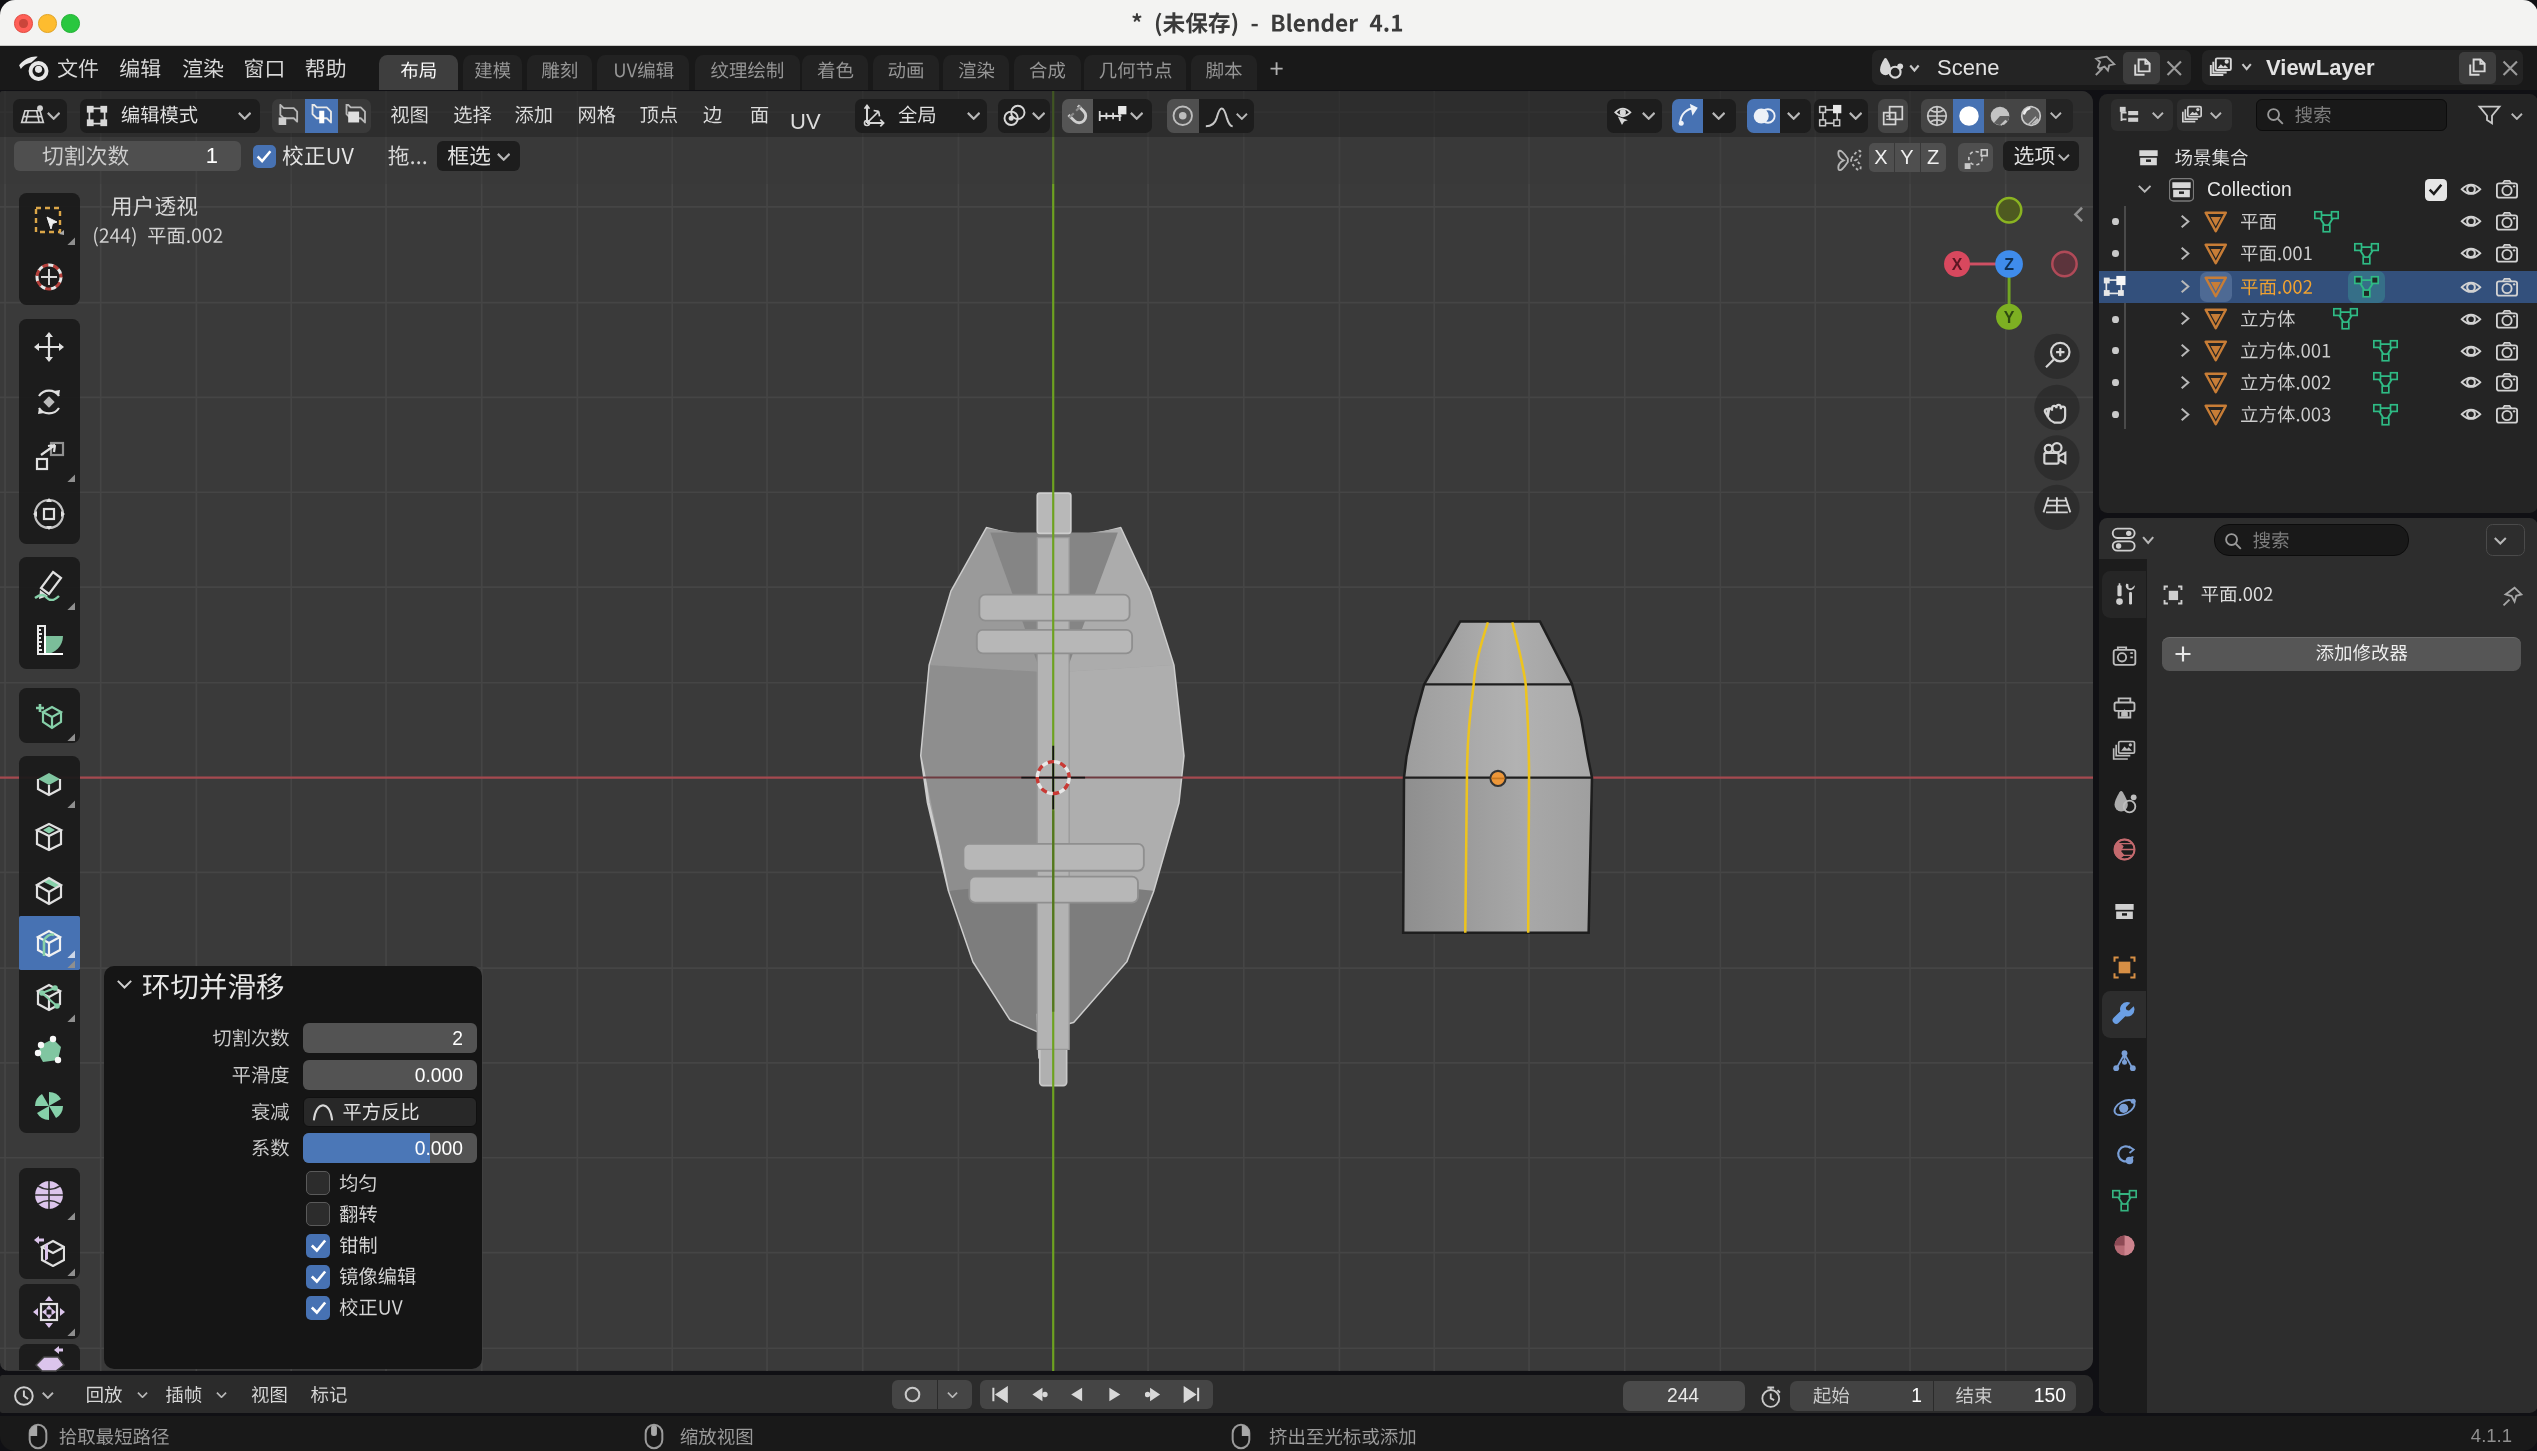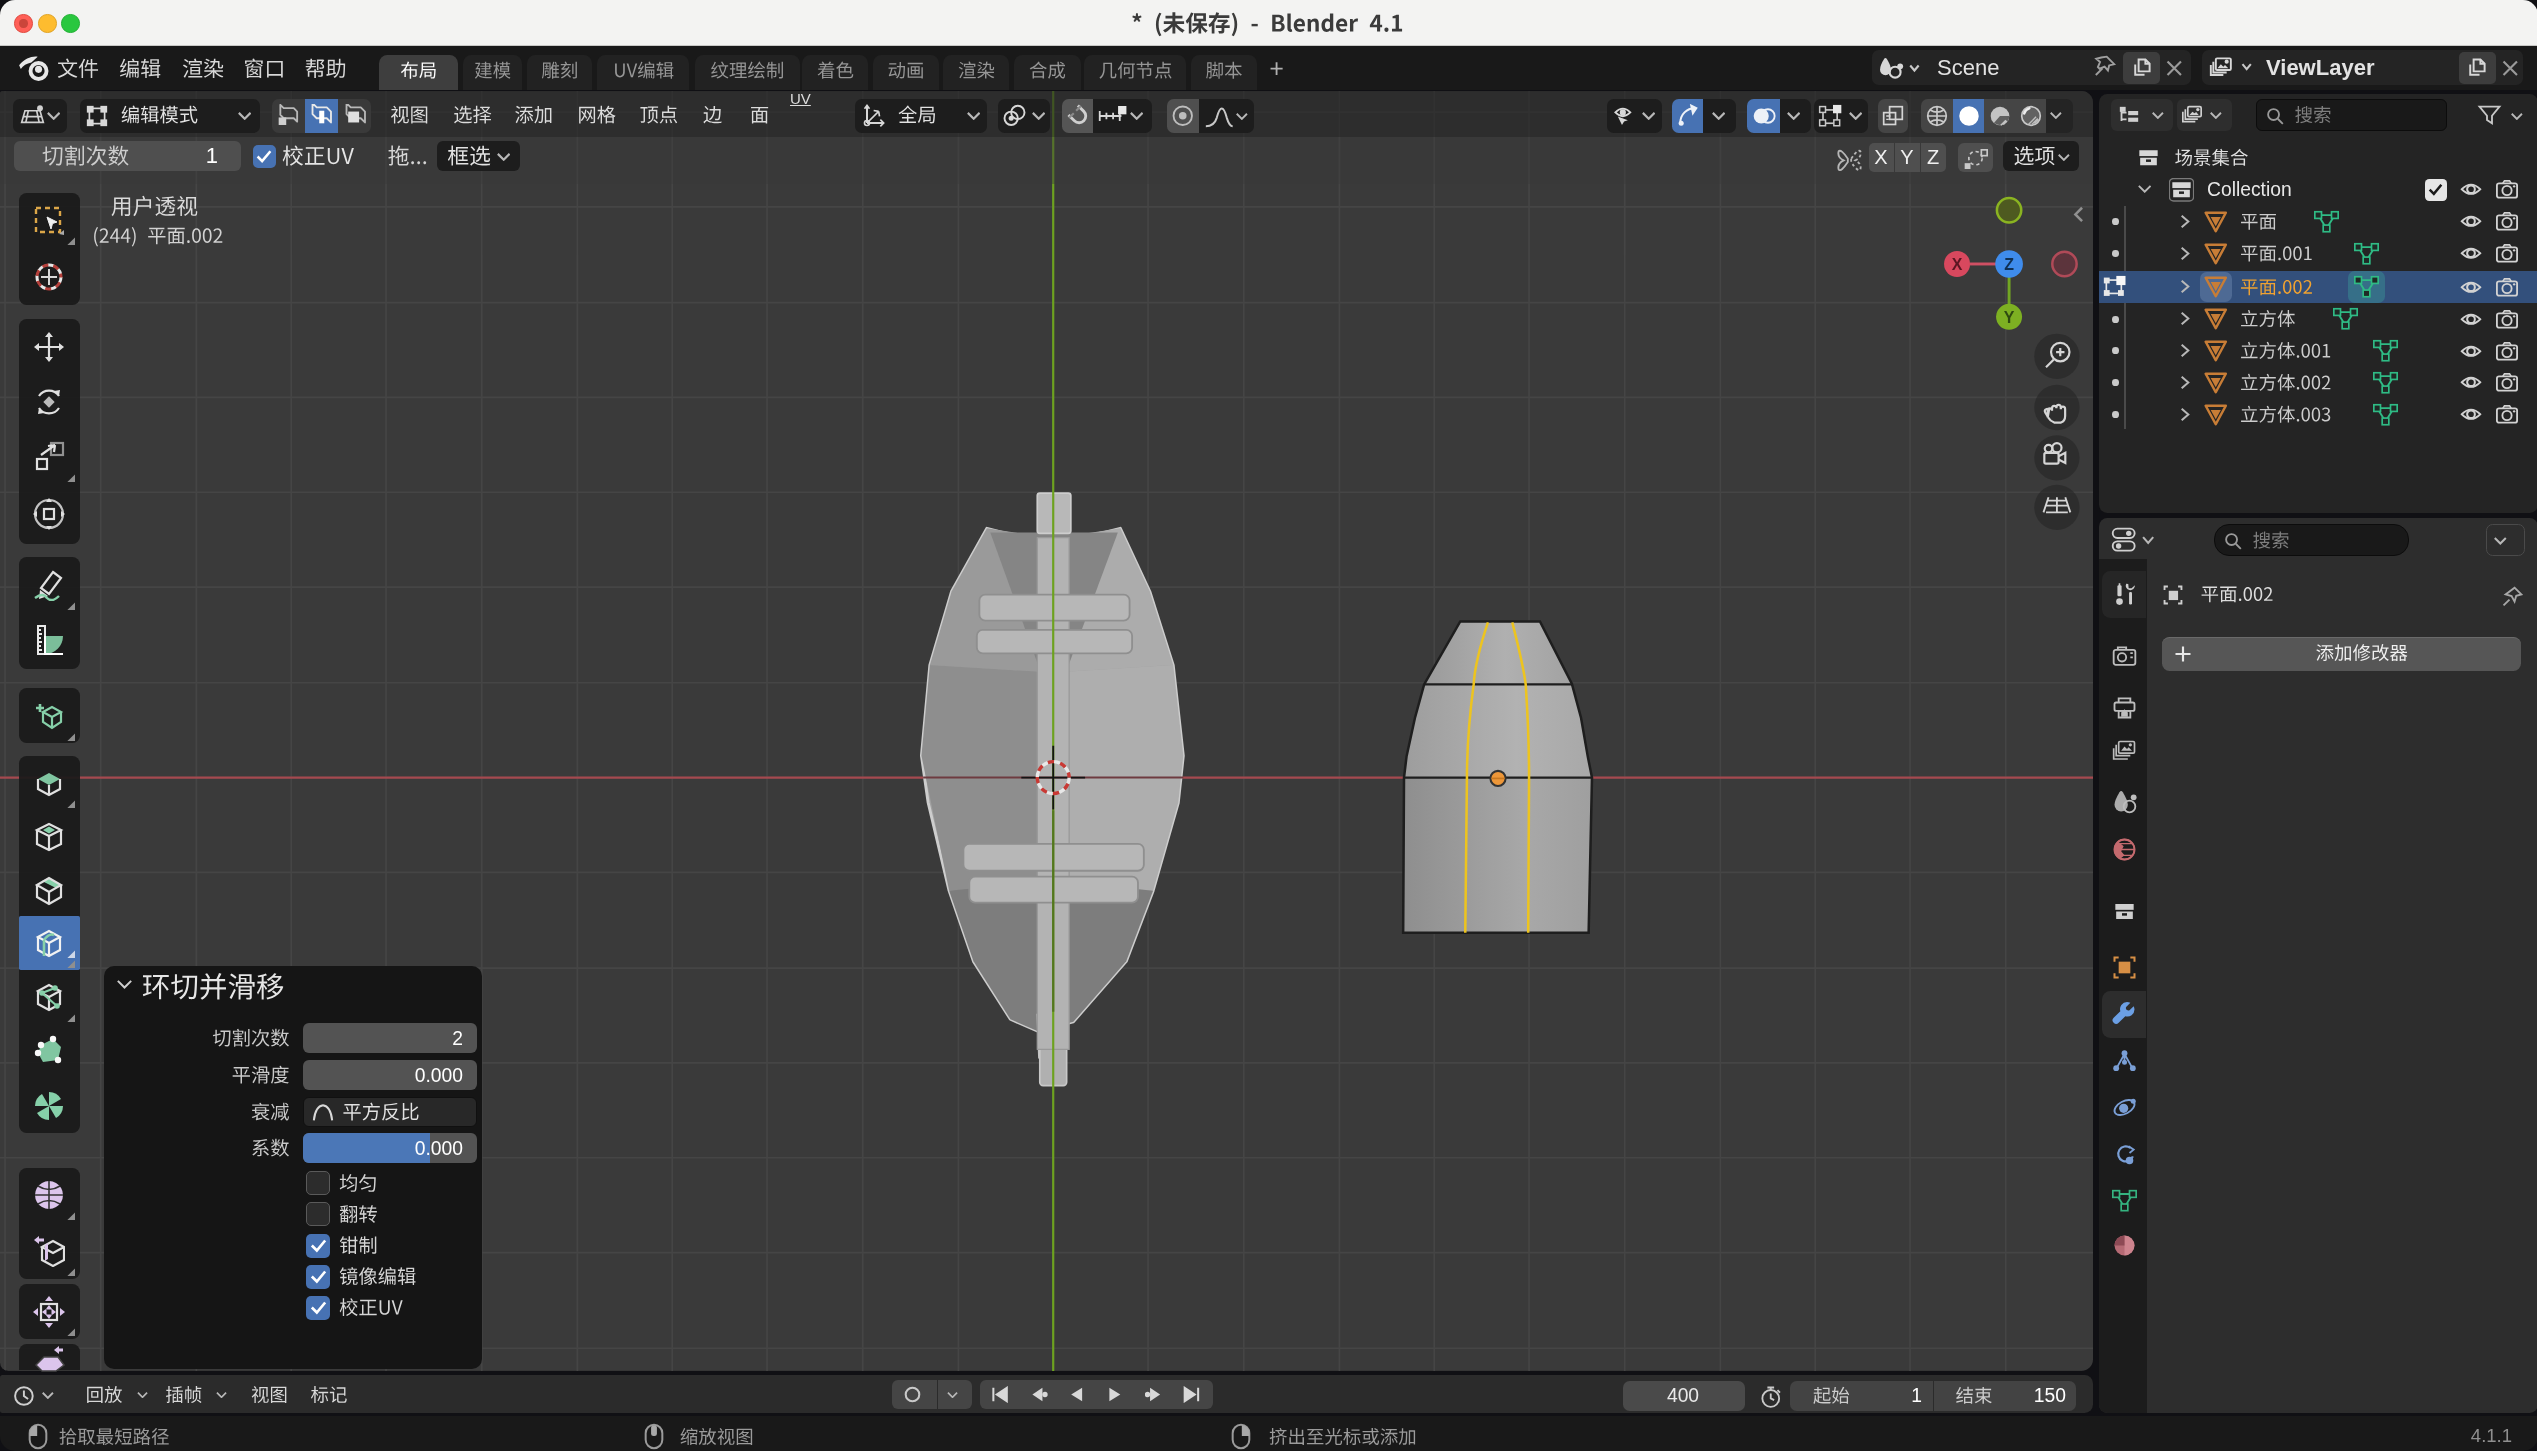--- a/index.html
+++ b/index.html
@@ -208,21 +208,21 @@
       <path d="M8,4 h12 l5,5 v13 l-5,-5 h-12 l-5,-5 v-13 Z" stroke-linejoin="round"></path>
     </g>
     <rect x="11" y="8" width="6" height="15" fill="#ffffff"></rect>
   </svg>
 <svg class="ab" style="left:344px;top:104px" width="23.5" height="23.5" viewBox="0 0 28 28">
     <g fill="none" stroke="#b8b8b8" stroke-width="2.2">
       <path d="M8,4 h12 l5,5 v13 l-5,-5 h-12 l-5,-5 v-13 Z" stroke-linejoin="round"></path>
     </g>
     <rect x="5" y="9" width="13" height="13" fill="#e0e0e0"></rect>
   </svg>
-<div class="tx" style="left:790px;top:100px;font-size:15px;color:#dcdcdc;transform-origin:left top;margin-top:-9.2px;text-decoration:underline;">UV</div>
+<div class="tx" style="left:790px;top:120px;font-size:22px;color:#dcdcdc;transform-origin:left top;margin-top:-9.2px;">UV</div>
 <div class="ab" style="left:855px;top:99px;width:132px;height:34px;background:#1d1d1d;border-radius:6.7px"></div>
 <svg class="ab" style="left:862px;top:103px" width="25" height="25" viewBox="0 0 30 30">
     <g stroke="#d8d8d8" fill="none" stroke-width="2.4">
       <path d="M6,3 v21 M6,24 h20"></path>
       <path d="M3,7 l3,-4 3,4 M22,20 l4,4 -4,4 M6,24 L20,10 M20,10 l1,6 M20,10 l-6,-1" stroke-width="2"></path>
     </g>
     <circle cx="6" cy="24" r="3" fill="none" stroke="#d8d8d8" stroke-width="2"></circle>
   </svg>
 <svg class="ab" style="left:967px;top:112px" width="13.4" height="7.6" viewBox="0 0 16 9">
     <path d="M1,1 l7,7 7,-7" fill="none" stroke="#b8b8b8" stroke-width="2.6"></path>
@@ -1037,21 +1037,21 @@
     <path d="M4,2 L17,10 L4,18 Z" fill="#d8d8d8"></path>
   </svg>
 <svg class="ab" style="left:1145px;top:1386px" width="18.5" height="17" viewBox="0 0 22 20">
     <path d="M6,2 L18,10 L6,18 Z" fill="#d8d8d8"></path>
     <circle cx="3" cy="10" r="3.2" fill="#d8d8d8"></circle>
   </svg>
 <svg class="ab" style="left:1183px;top:1386px" width="18.5" height="17" viewBox="0 0 22 20">
     <path d="M18,2 v16 M2,2 l12,8 -12,8 Z" fill="#d8d8d8" stroke="#d8d8d8" stroke-width="2.4"></path>
   </svg>
 <div class="ab" style="left:1623px;top:1381px;width:122px;height:30px;background:#4a4a4a;border-radius:6.7px"></div>
-<div class="tx" style="left:1683px;top:1395px;font-size:19.3px;color:#e8e8e8;transform:translateX(-50%);transform-origin:left top;margin-top:-9.2px;">400</div>
+<div class="tx" style="left:1683px;top:1395px;font-size:19.3px;color:#e8e8e8;transform:translateX(-50%);transform-origin:left top;margin-top:-9.2px;">244</div>
 <svg class="ab" style="left:1759px;top:1385px" width="23.5" height="23.5" viewBox="0 0 28 28">
     <circle cx="14" cy="16" r="10" fill="none" stroke="#c9c9c9" stroke-width="2.2"></circle>
     <path d="M14,10 v6 l4,2 M10,3 h8 M14,3 v3 M22,6 l3,3" stroke="#c9c9c9" stroke-width="2.2" fill="none"></path>
   </svg>
 <div class="ab" style="left:1790px;top:1381px;width:143px;height:30px;background:#434343;border-radius:6.7px 0 0 6.7px"></div>
 <div class="ab" style="left:1934px;top:1381px;width:142px;height:30px;background:#434343;border-radius:0 6.7px 6.7px 0"></div>
 <div class="tx" style="left:1922px;top:1395px;font-size:19.3px;color:#ffffff;transform:translateX(-100%);transform-origin:left top;margin-top:-9.2px;">1</div>
 <div class="tx" style="left:2066px;top:1395px;font-size:19.3px;color:#ffffff;transform:translateX(-100%);transform-origin:left top;margin-top:-9.2px;">150</div>
 <div class="ab" style="left:0px;top:1416px;width:2538px;height:35px;background:#191919;border-radius:0 0 15px 15px"></div>
 <svg class="ab" style="left:28px;top:1423px" width="20" height="27" viewBox="0 0 24 32">

